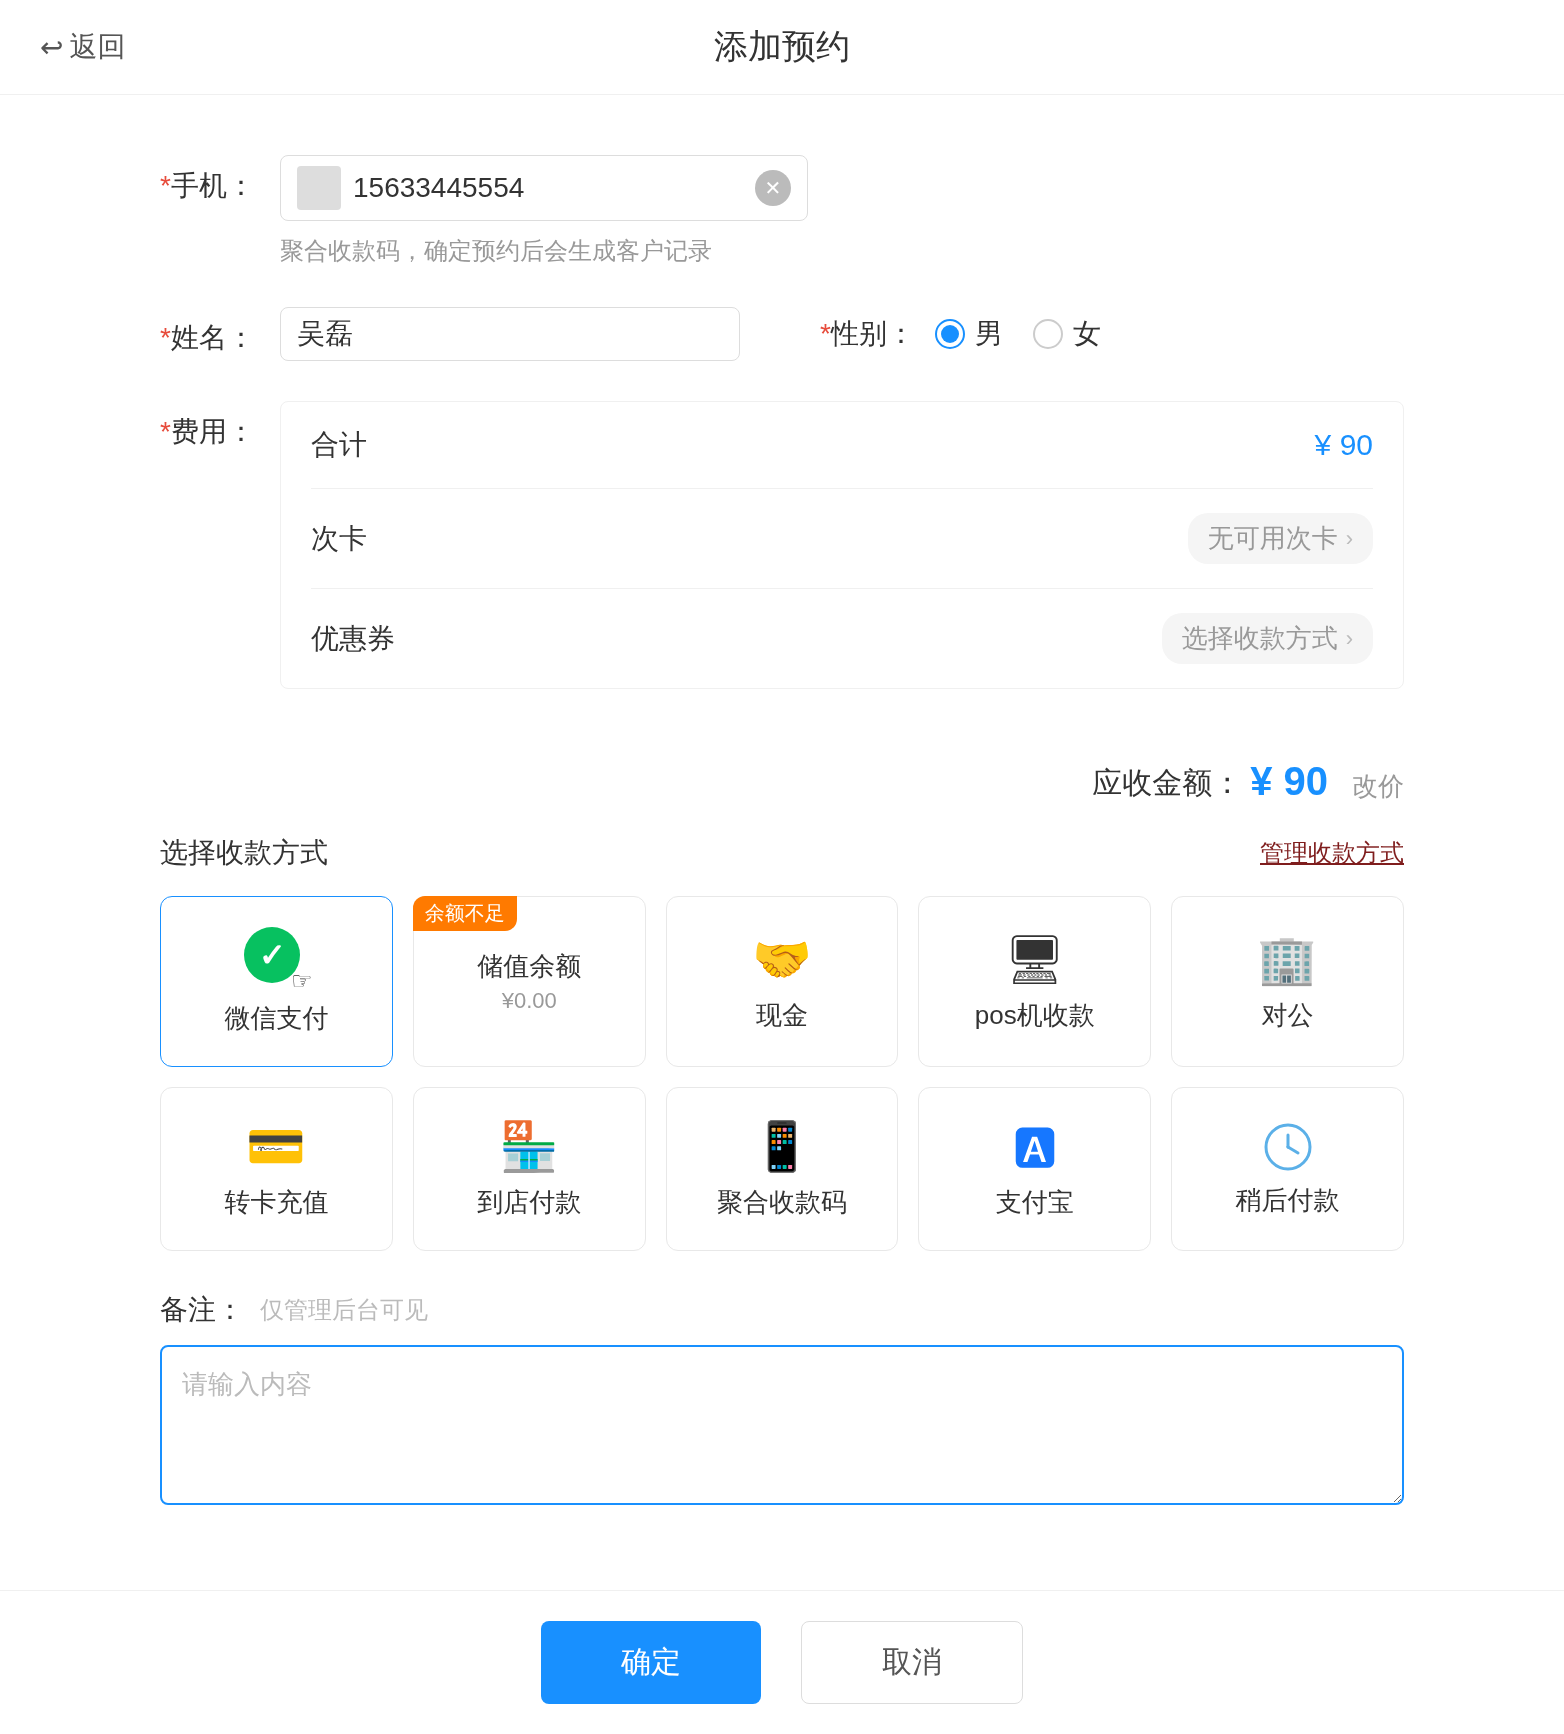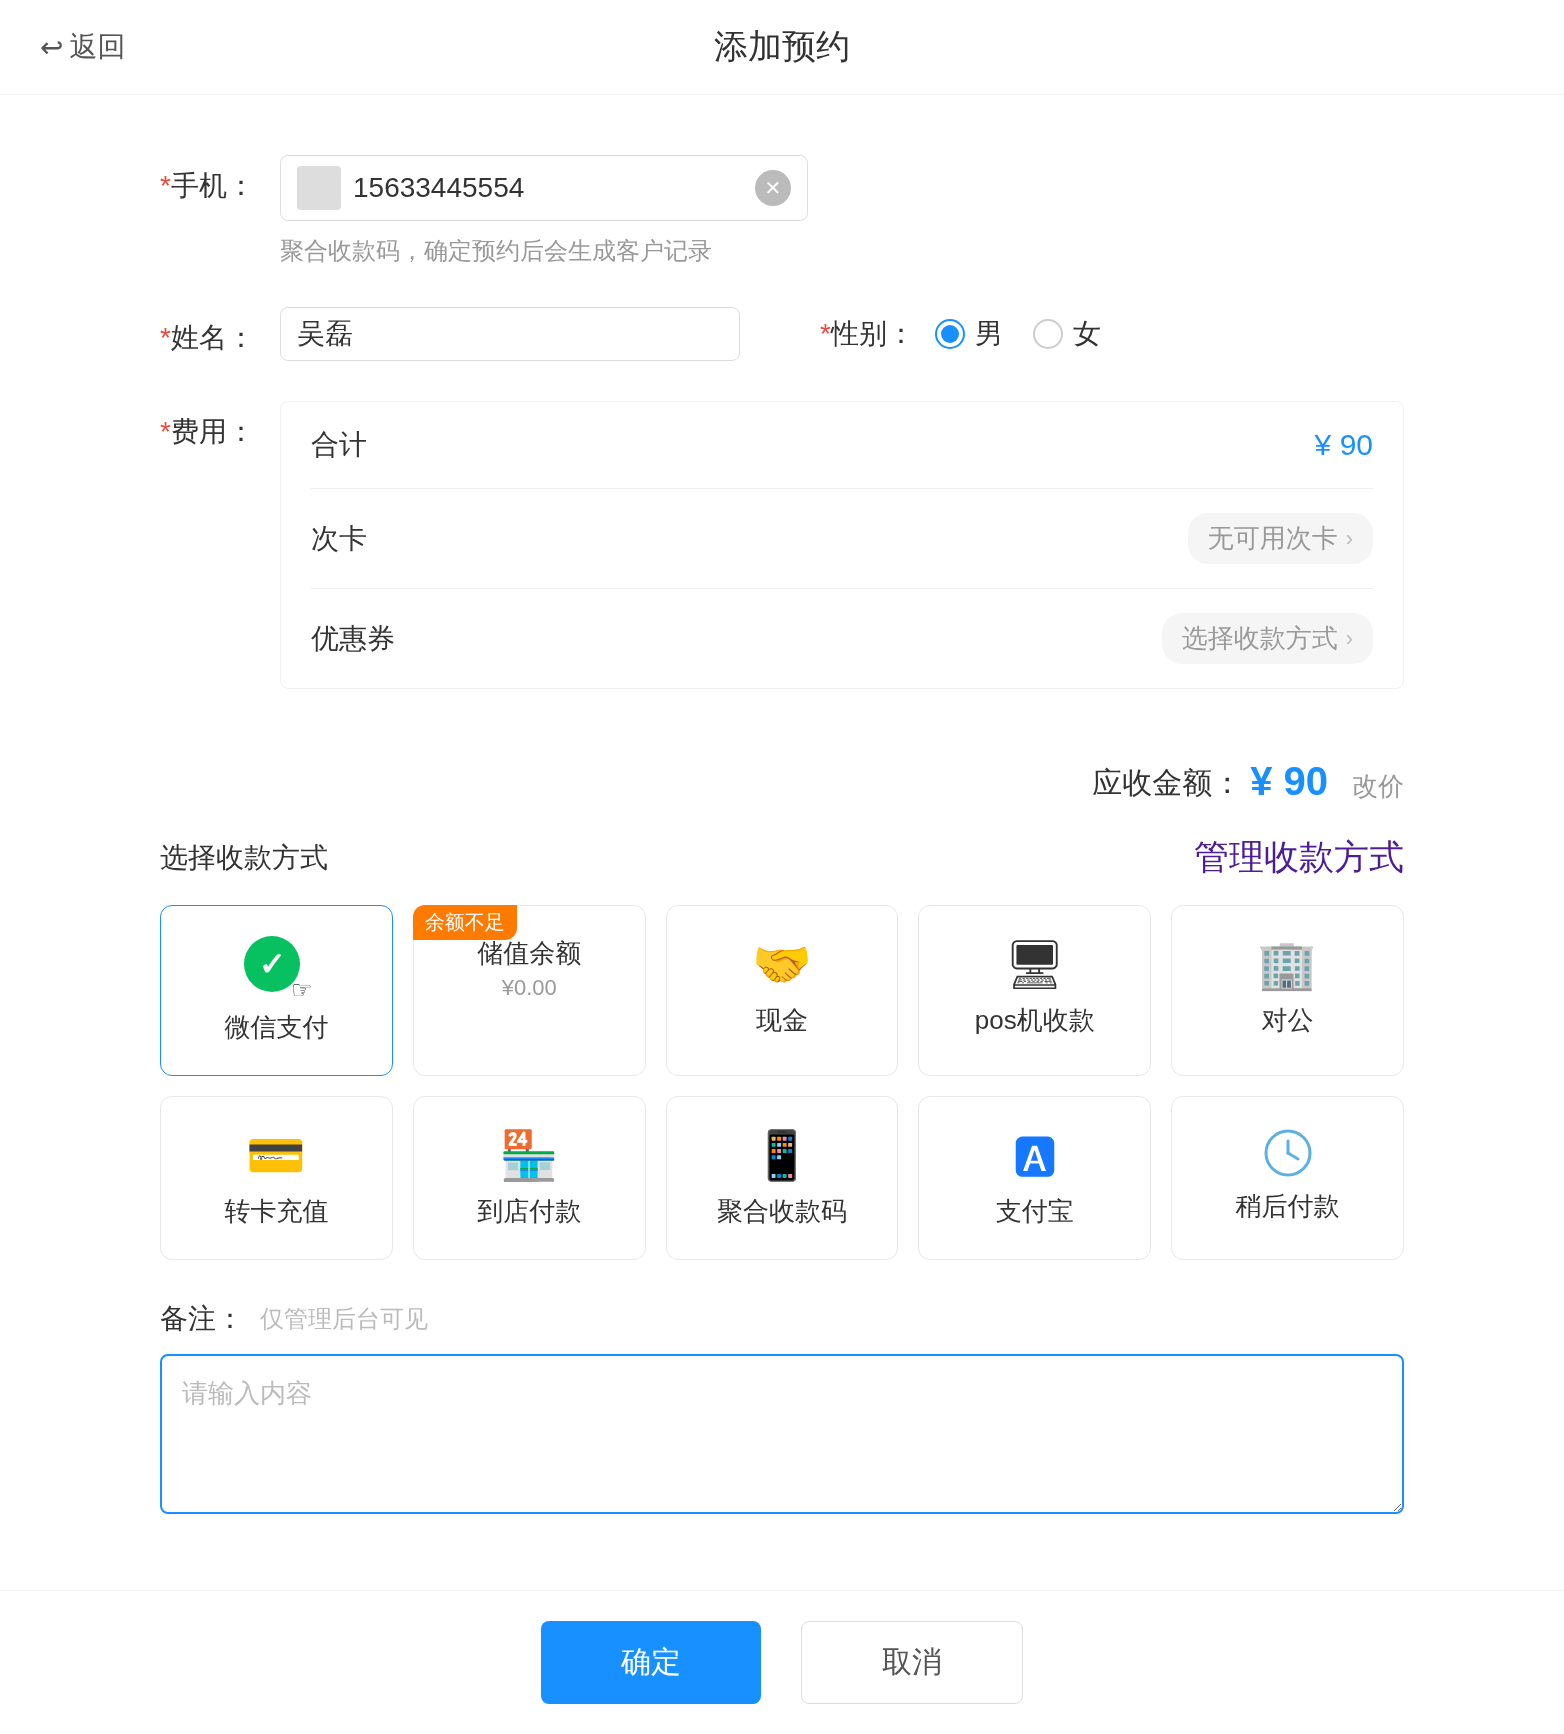--- a/index.html
+++ b/index.html
@@ -240,38 +240,39 @@
       display: flex;
       justify-content: space-between;
       align-items: center;
       margin-bottom: 24px;
     }
     .payment-title {
       font-size: 28px;
       color: #333;
     }
     .manage-payment {
-      font-size: 35px;
-      color: #4c1d95;
-      cursor: pointer;
+      font-size: 24px;
+      color: #7f1d1d;
+      cursor: pointer;
+      text-decoration: underline;
     }
 
     .payment-grid {
       display: grid;
       grid-template-columns: repeat(5, 1fr);
       gap: 20px;
     }
     .payment-item {
       border: 1px solid #e8e8e8;
       border-radius: 12px;
       padding: 30px 20px;
       display: flex;
       flex-direction: column;
       align-items: center;
-      justify-content: flex-start;
+      justify-content: center;
       cursor: pointer;
       min-height: 160px;
       position: relative;
       background: #fff;
     }
     .payment-item.selected {
       border-color: #1890ff;
     }
     .payment-item-label {
       font-size: 26px;

